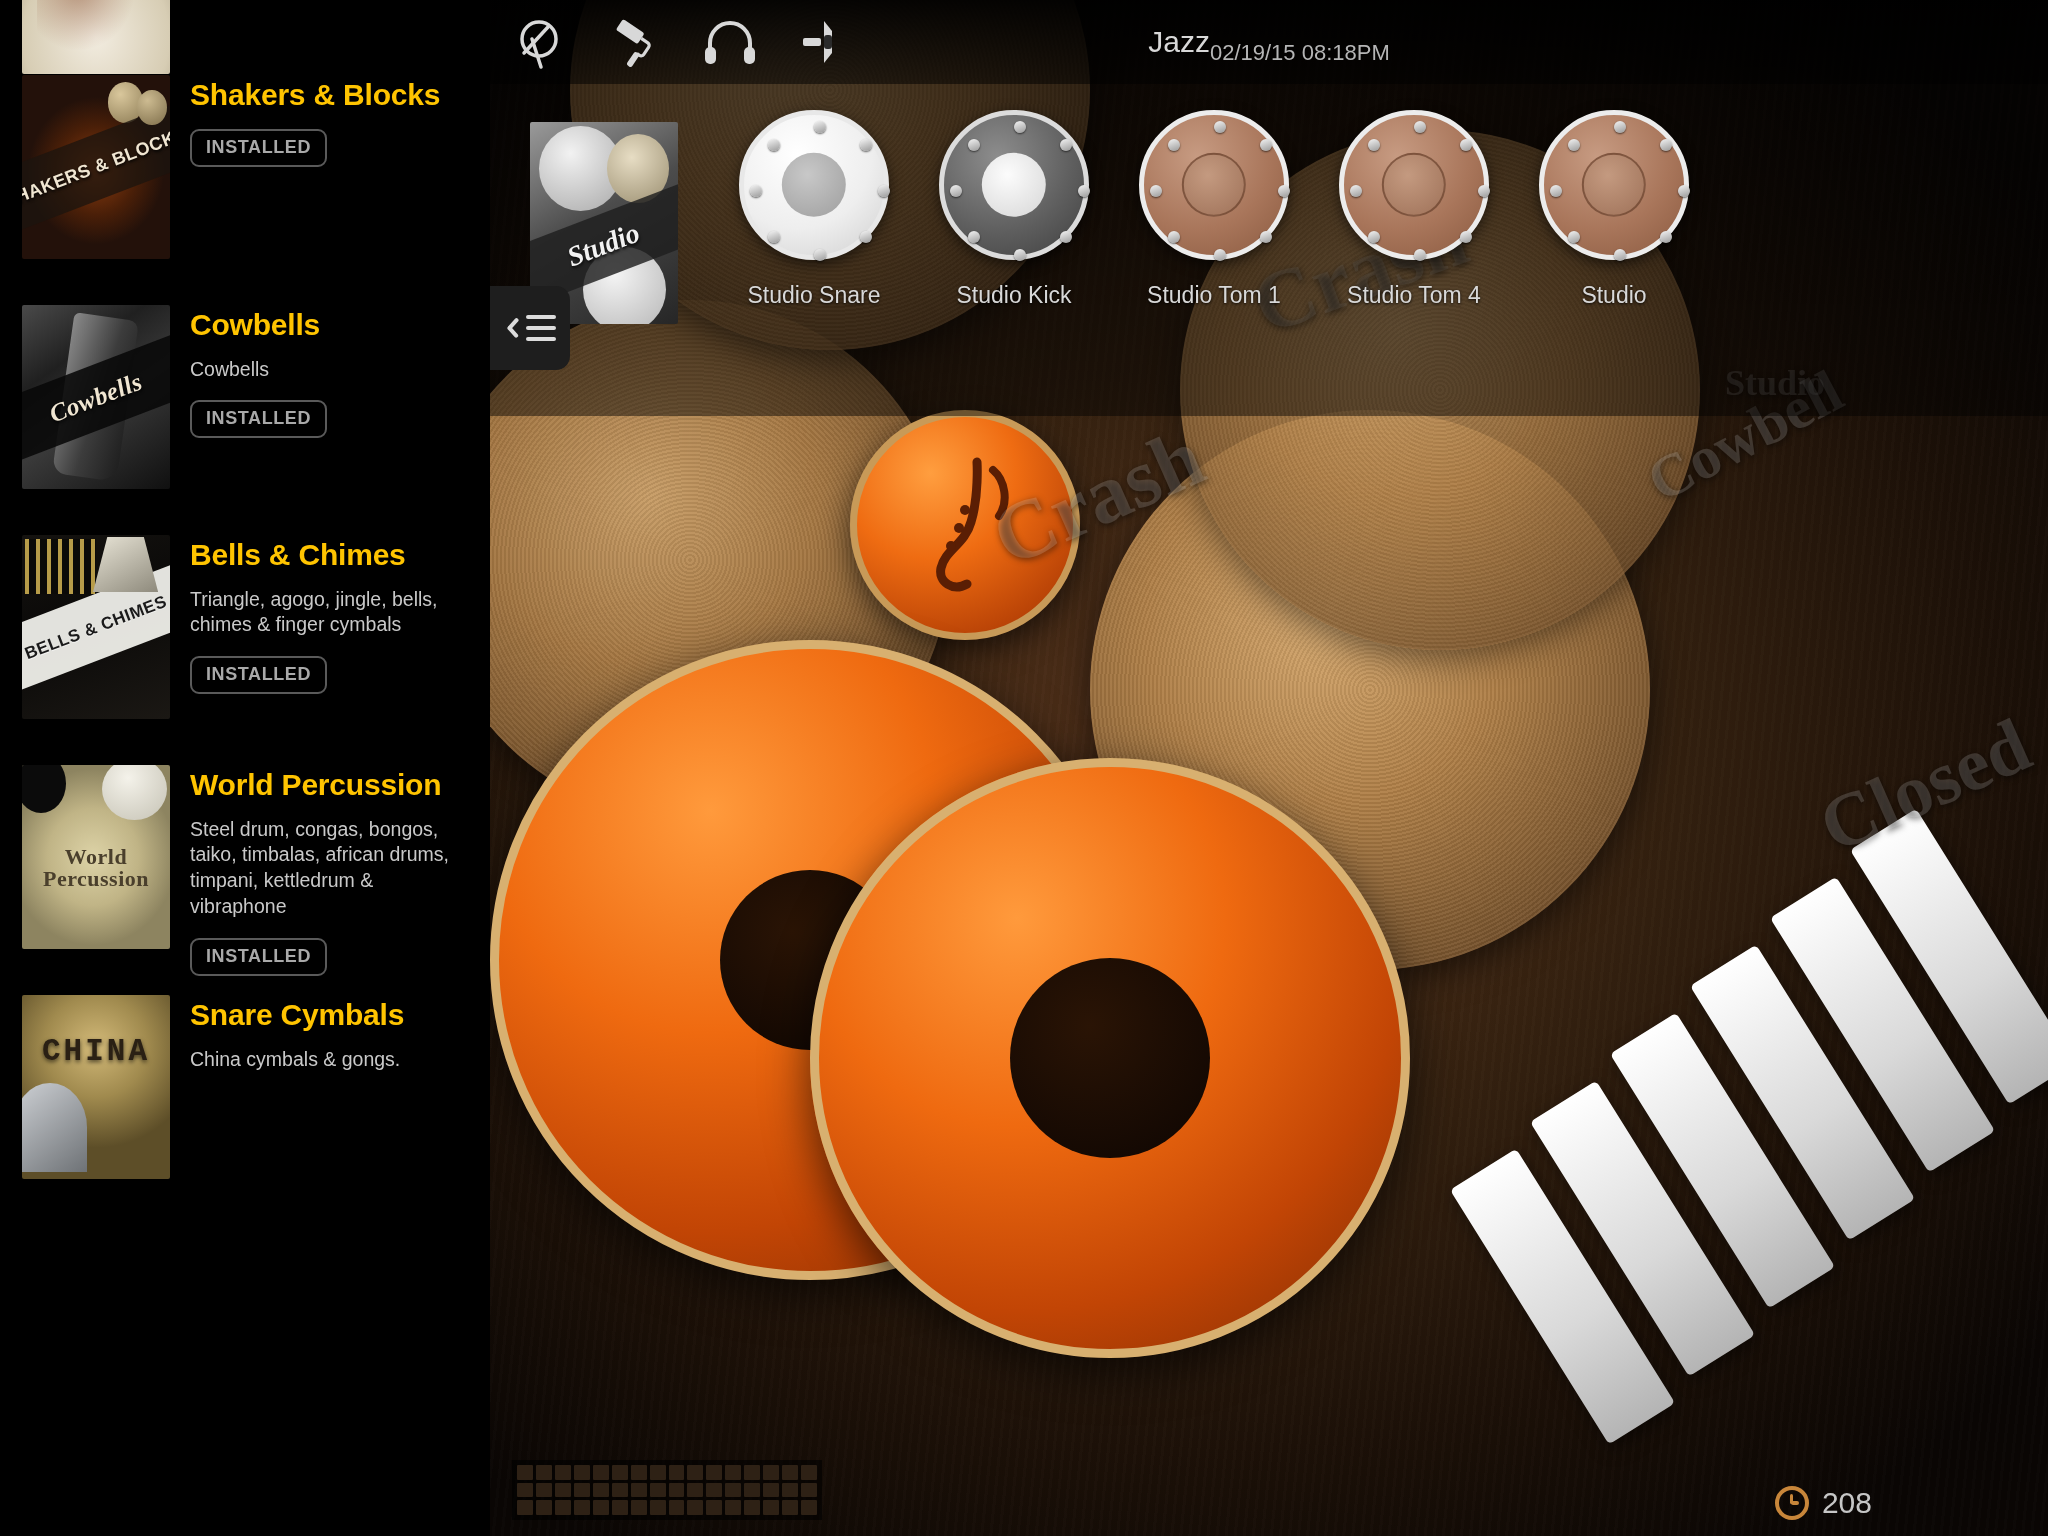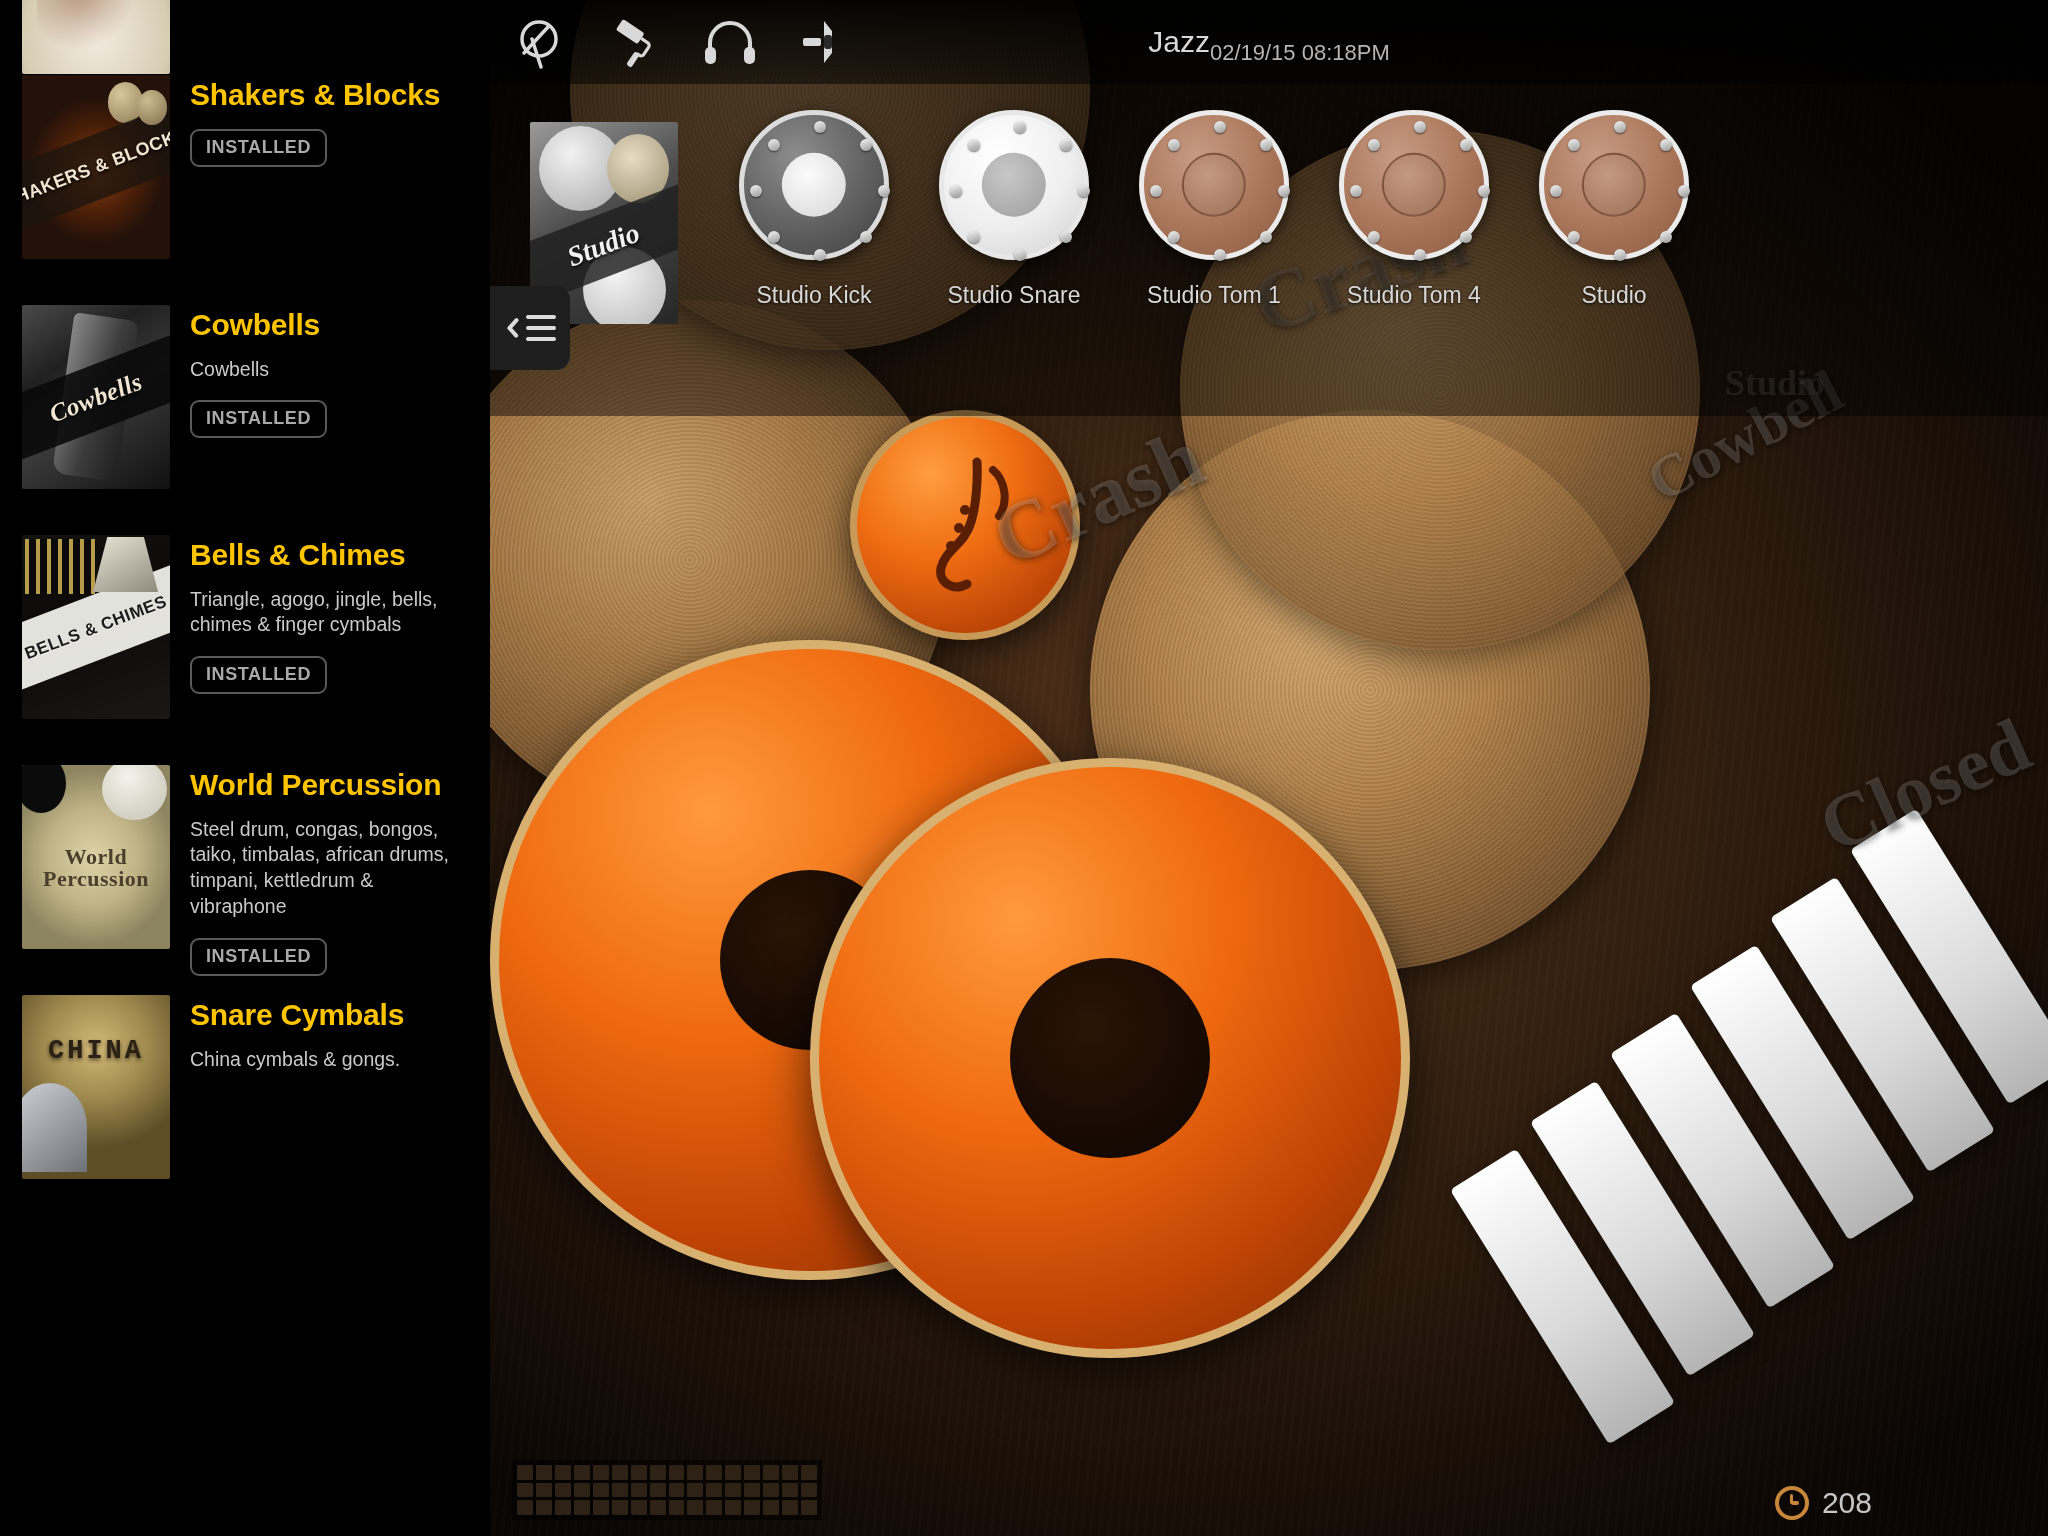--- a/index.html
+++ b/index.html
@@ -89,21 +89,21 @@
       transform:none; left:0; width:100%; top:44%; height:auto;
       flex-direction:column; font-family:"Liberation Serif", serif; font-size:22px; }
 
   .art-china { background:
       radial-gradient(ellipse 70% 55% at 50% 28%, #d2b978 0%, #a08a4e 50%, #5d4e28 100%),
       linear-gradient(150deg,#2a2a2a,#0b0b0b); }
   .art-china:before { content:""; position:absolute; left:-6%; top:48%; width:50%; height:48%;
       border-radius:50% 50% 0 0; background:linear-gradient(140deg,#cfd2d6,#6e7276); }
   .art-china .band { background:none; text-shadow:0 2px 4px rgba(0,0,0,.6);
       transform:none; top:14%; left:0; width:100%; color:#2a2014;
-      font-family:"Liberation Mono", monospace; font-size:27px; letter-spacing:3px; }
+      font-family:"Liberation Mono", monospace; font-size:31px; letter-spacing:3px; }
 
   .art-partial { background:
       radial-gradient(ellipse 90% 80% at 50% 80%, #f2ece0 0%, #d7cdb4 55%, #8a7f62 100%),
       linear-gradient(150deg,#2a2117,#0a0908); }
   .art-partial:before { content:""; position:absolute; left:10%; top:30%; width:70%; height:60%;
       background:radial-gradient(ellipse at 40% 40%, rgba(140,80,50,.5), transparent 65%); }
 
   
   #stage {
     flex:1; position:relative; overflow:hidden;
@@ -408,46 +408,46 @@
     <div id="kitstrip">
       <div id="kitstrip-inner">
         <div class="strip-thumb">
           <span class="c1"></span>
             <span class="c2"></span>
             <span class="c3"></span>
           <div class="band">Studio</div>
         </div>
         <div id="pieces" style="display:flex;">
             <div class="piece">
+              <div class="drum d-snare">
+                <div class="inner"></div>
+                <span class="lug" style="left: 96%; top: 50%;"></span>
+                <span class="lug" style="left: 82.5269%; top: 82.5269%;"></span>
+                <span class="lug" style="left: 50%; top: 96%;"></span>
+                <span class="lug" style="left: 17.4731%; top: 82.5269%;"></span>
+                <span class="lug" style="left: 4%; top: 50%;"></span>
+                <span class="lug" style="left: 17.4731%; top: 17.4731%;"></span>
+                <span class="lug" style="left: 50%; top: 4%;"></span>
+                <span class="lug" style="left: 82.5269%; top: 17.4731%;"></span>
+              </div>
+              <div class="lbl">Studio Snare</div>
+            </div>
+            <div class="piece">
               <div class="drum d-kick">
                 <div class="inner"></div>
                 <span class="lug" style="left: 96%; top: 50%;"></span>
                 <span class="lug" style="left: 82.5269%; top: 82.5269%;"></span>
                 <span class="lug" style="left: 50%; top: 96%;"></span>
                 <span class="lug" style="left: 17.4731%; top: 82.5269%;"></span>
                 <span class="lug" style="left: 4%; top: 50%;"></span>
                 <span class="lug" style="left: 17.4731%; top: 17.4731%;"></span>
                 <span class="lug" style="left: 50%; top: 4%;"></span>
                 <span class="lug" style="left: 82.5269%; top: 17.4731%;"></span>
               </div>
               <div class="lbl">Studio Kick</div>
-            </div>
-            <div class="piece">
-              <div class="drum d-snare">
-                <div class="inner"></div>
-                <span class="lug" style="left: 96%; top: 50%;"></span>
-                <span class="lug" style="left: 82.5269%; top: 82.5269%;"></span>
-                <span class="lug" style="left: 50%; top: 96%;"></span>
-                <span class="lug" style="left: 17.4731%; top: 82.5269%;"></span>
-                <span class="lug" style="left: 4%; top: 50%;"></span>
-                <span class="lug" style="left: 17.4731%; top: 17.4731%;"></span>
-                <span class="lug" style="left: 50%; top: 4%;"></span>
-                <span class="lug" style="left: 82.5269%; top: 17.4731%;"></span>
-              </div>
-              <div class="lbl">Studio Snare</div>
             </div>
             <div class="piece">
               <div class="drum d-tom">
                 <div class="inner"></div>
                 <span class="lug" style="left: 96%; top: 50%;"></span>
                 <span class="lug" style="left: 82.5269%; top: 82.5269%;"></span>
                 <span class="lug" style="left: 50%; top: 96%;"></span>
                 <span class="lug" style="left: 17.4731%; top: 82.5269%;"></span>
                 <span class="lug" style="left: 4%; top: 50%;"></span>
                 <span class="lug" style="left: 17.4731%; top: 17.4731%;"></span>

